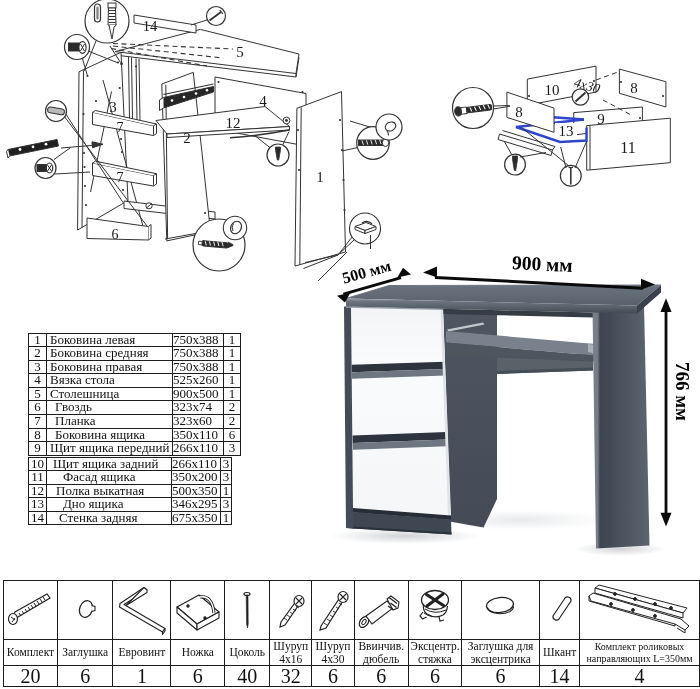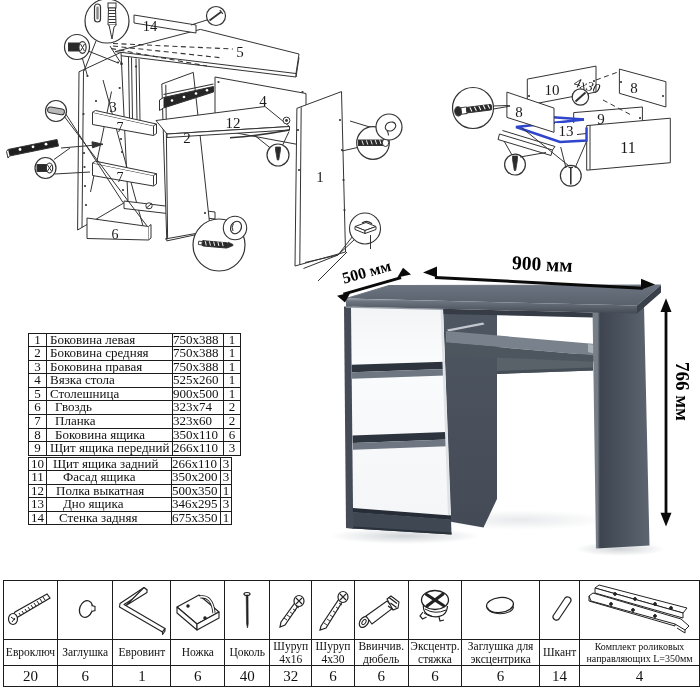--- a/index.html
+++ b/index.html
@@ -15,21 +15,21 @@
   .pt .sz{text-align:left;}
   .pt .q{text-align:center;}
   #title{position:absolute;left:0;top:552.5px;width:660px;text-align:center;
          font-size:22px;letter-spacing:0px;}
   #hw{position:absolute;left:3px;top:580px;font-size:11.5px;}
   #hw td{border:1px solid #1c1c1c;text-align:center;vertical-align:middle;
          padding:0;line-height:12px;overflow:hidden;}
   #hw .ic{height:58px;}
   #hw .lb{height:25px;line-height:12.2px;}
   #hw svg{display:block;margin:0 auto;}
-  #hw .nu{height:20px;font-size:15px;}
+  #hw .nu{height:20px;font-size:20px;}
 </style>
 </head>
 <body>
 <div id="page">
 <svg id="art" width="700" height="689" viewBox="0 0 700 689">
 <defs>
 <linearGradient id="gRight" x1="0" y1="0" x2="1" y2="0">
   <stop offset="0" stop-color="#79818b"></stop>
           <stop offset="0.09" stop-color="#747c86"></stop>
           <stop offset="0.13" stop-color="#3e4550"></stop>
@@ -605,21 +605,21 @@
                 <path d="M8 14 L12 11 L100 37 L108 44 L104 48 L94 42 L10 19 Z"></path>
                 <path d="M8 14 L8 19 L94 44 L94 42 M104 48 L104 51 L96 46" fill="none"></path>
                 <circle cx="30" cy="22" r="1.4" fill="#222"></circle>
                 <circle cx="52" cy="28" r="1.4" fill="#222"></circle>
                 <circle cx="74" cy="34" r="1.4" fill="#222"></circle>
               </g>
             </svg>
           </td>
 </tr>
 <tr>
-<td class="lb">Евроключ</td>
+<td class="lb">Комплект</td>
 <td class="lb">Заглушка</td>
 <td class="lb">Евровинт</td>
 <td class="lb">Ножка</td>
 <td class="lb">Цоколь</td>
 <td class="lb">Шуруп<br>4х16</td>
 <td class="lb">Шуруп<br>4х30</td>
 <td class="lb">Ввинчив.<br>дюбель</td>
 <td class="lb">Эксцентр.<br>стяжка</td>
 <td class="lb">Заглушка для<br>эксцентрика</td>
 <td class="lb">Шкант</td>

